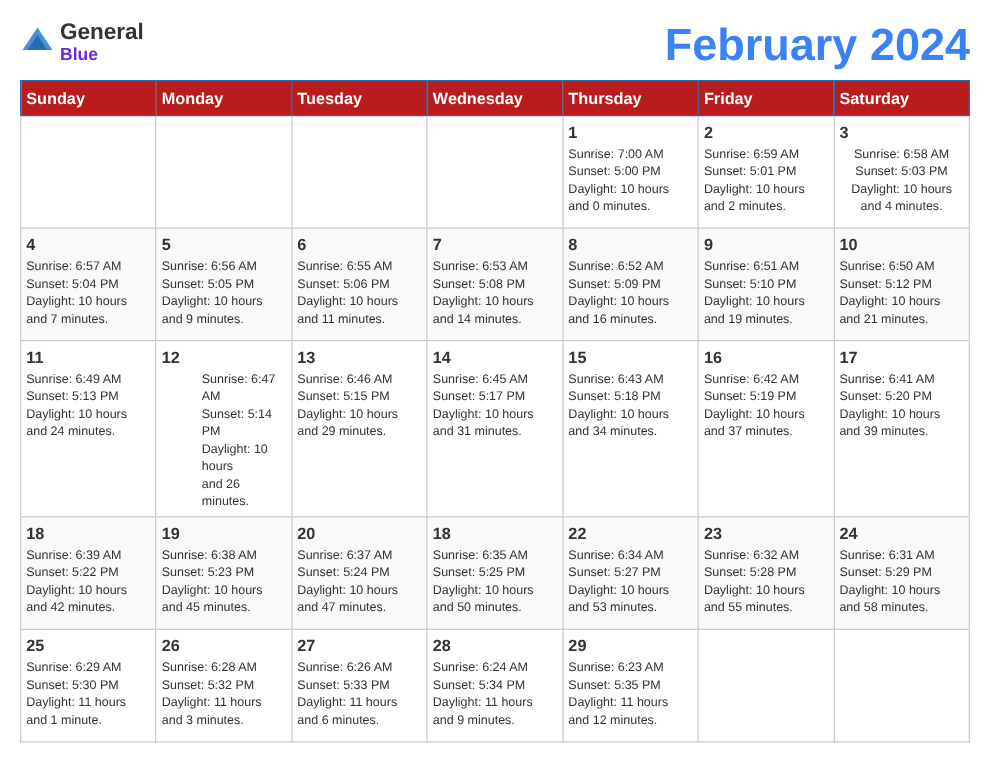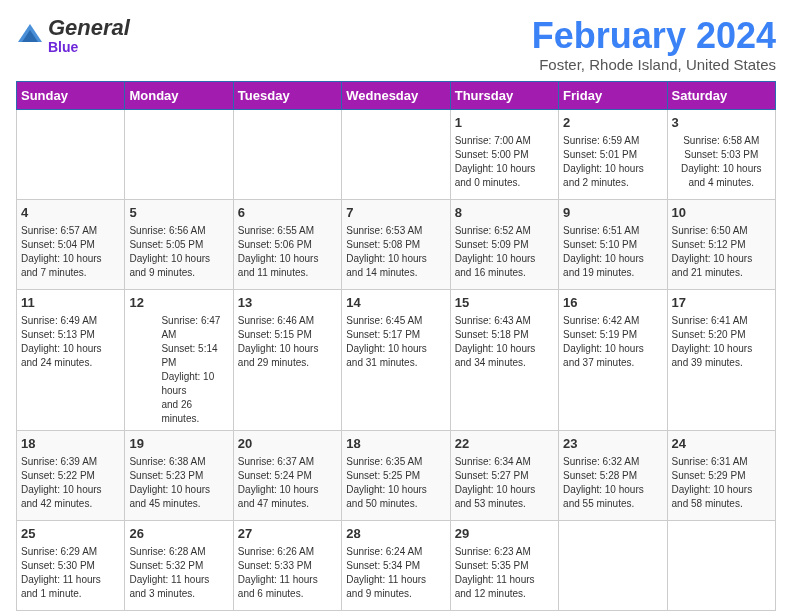--- a/index.html
+++ b/index.html
@@ -20,24 +20,23 @@
       display: flex;
       align-items: center;
       gap: 4px;
     }
     .logo-text {
       display: flex;
       flex-direction: column;
       line-height: 1.1;
     }
     .logo-general {
-      font-size: 22px;
+      font-size: 18px;
       font-weight: bold;
       color: #333;
-      font-style: italic;
     }
     .logo-blue {
       font-size: 14px;
       font-weight: bold;
       color: #6d28d9;
     }
     .logo-icon {
       width: 28px;
       height: 28px;
     }
@@ -53,21 +52,21 @@
     .subtitle {
       font-size: 15px;
       color: #555;
     }
     .calendar {
       width: 100%;
       border-collapse: collapse;
       font-size: 11px;
     }
     .calendar thead tr th {
-      background: #a21caf;
+      background: #b91c1c;
       color: #fff;
       padding: 6px 4px;
       text-align: left;
       font-size: 13px;
       font-weight: bold;
       border: 1px solid #2a6aaf;
     }
     .calendar tbody tr td {
       border: 1px solid #ccc;
       vertical-align: top;
@@ -106,21 +105,20 @@
       <polygon points="14,2 26,20 2,20" fill="#4a90d9"></polygon>
       <polygon points="14,8 22,20 6,20" fill="#2a6ab0"></polygon>
     </svg>
     <div class="logo-text">
       <span class="logo-general">General</span>
       <span class="logo-blue">Blue</span>
     </div>
   </div>
   <div class="title-block">
     <div class="main-title">February 2024</div>
-    <div class="subtitle">Foster, Rhode Island, United States</div>
   </div>
 </div>
 
 <table class="calendar">
   <thead>
     <tr>
     <th>Sunday</th>
         <th>Monday</th>
         <th>Tuesday</th>
         <th>Wednesday</th>

